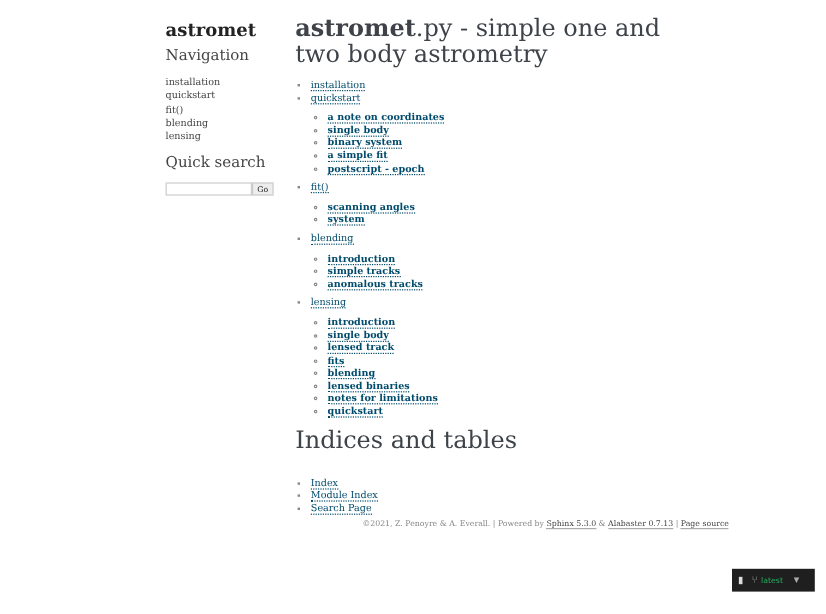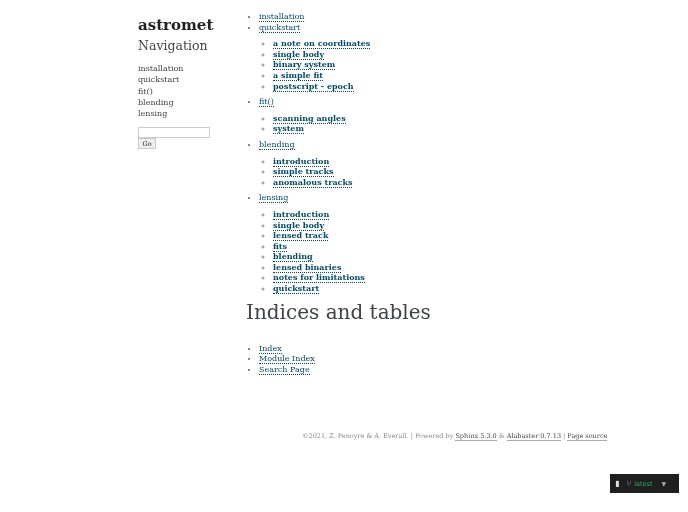--- a/index.html
+++ b/index.html
@@ -3,21 +3,21 @@
 <meta charset="utf-8">
 <style>
   html, body { margin:0; padding:0; background:#fff; }
   body { width:688px; height:512px; position:relative; overflow:hidden; font-family:"DejaVu Serif", serif; color:#3e4349; }
   a { color:#004b6b; text-decoration:none; border-bottom:1px dotted #004b6b; }
   .sidebar { position:absolute; left:138px; top:16px; width:100px; }
   .logo { font-size:15px; font-weight:bold; color:#222; margin:0 0 4px 0; }
   .side-h3 { font-size:12.5px; font-weight:normal; color:#444; margin:0 0 10px; }
   .side-list { list-style:none; padding:0; margin:0 0 8px 0; }
   .side-list li { font-size:8px; line-height:11.3px; color:#444; }
-  .search-row { display:flex; margin-top:6px;flex-direction:column; }
+  .search-row { display:flex; margin-top:6px; }
   .search-input { width:70px; height:9px; border:1px solid #ccc; font-size:7px; padding:0; }
   .search-go { width:18px; height:11px; border:1px solid #ccc; background:#eee; font-size:6.5px; font-family:"DejaVu Serif", serif; padding:0; color:#222; }
   .main { position:absolute; left:246px; top:12px; width:320px; }
   h1.title { font-size:20px; font-weight:normal; color:#3e4349; line-height:22px; margin:0 0 10px 0; }
   h1.title b { font-weight:bold; }
   .tagline { font-size:8px; margin:0 0 10px 0; }
   ul.toc { margin:0; padding:0 0 0 13px; list-style:square; font-size:8px; }
   ul.toc > li { line-height:10.6px; margin:0; }
   ul.sub { list-style:circle; padding-left:14px; margin:5px 0 6px 0; }
   ul.sub li { line-height:10.6px;font-weight:bold; }
@@ -37,27 +37,29 @@
 <div class="sidebar">
   <div class="logo">astromet</div>
   <div class="side-h3">Navigation</div>
   <ul class="side-list">
     <li>installation</li>
     <li>quickstart</li>
     <li>fit()</li>
     <li>blending</li>
     <li>lensing</li>
   </ul>
+  <div class="side-h3">Quick search</div>
   <div class="search-row">
     <input class="search-input" placeholder="" style="">
     <button class="search-go">Go</button>
   </div>
 </div>
 
 <div class="main">
+  <h1 class="title"><b>astromet</b><span>.py - simple one and two body astrometry</span></h1>
 
   <ul class="toc">
     <li><a href="#">installation</a></li>
     <li><a href="#">quickstart</a>
       <ul class="sub">
         <li><a href="#">a note on coordinates</a></li>
         <li><a href="#">single body</a></li>
         <li><a href="#">binary system</a></li>
         <li><a href="#">a simple fit</a></li>
         <li><a href="#">postscript - epoch</a></li>

